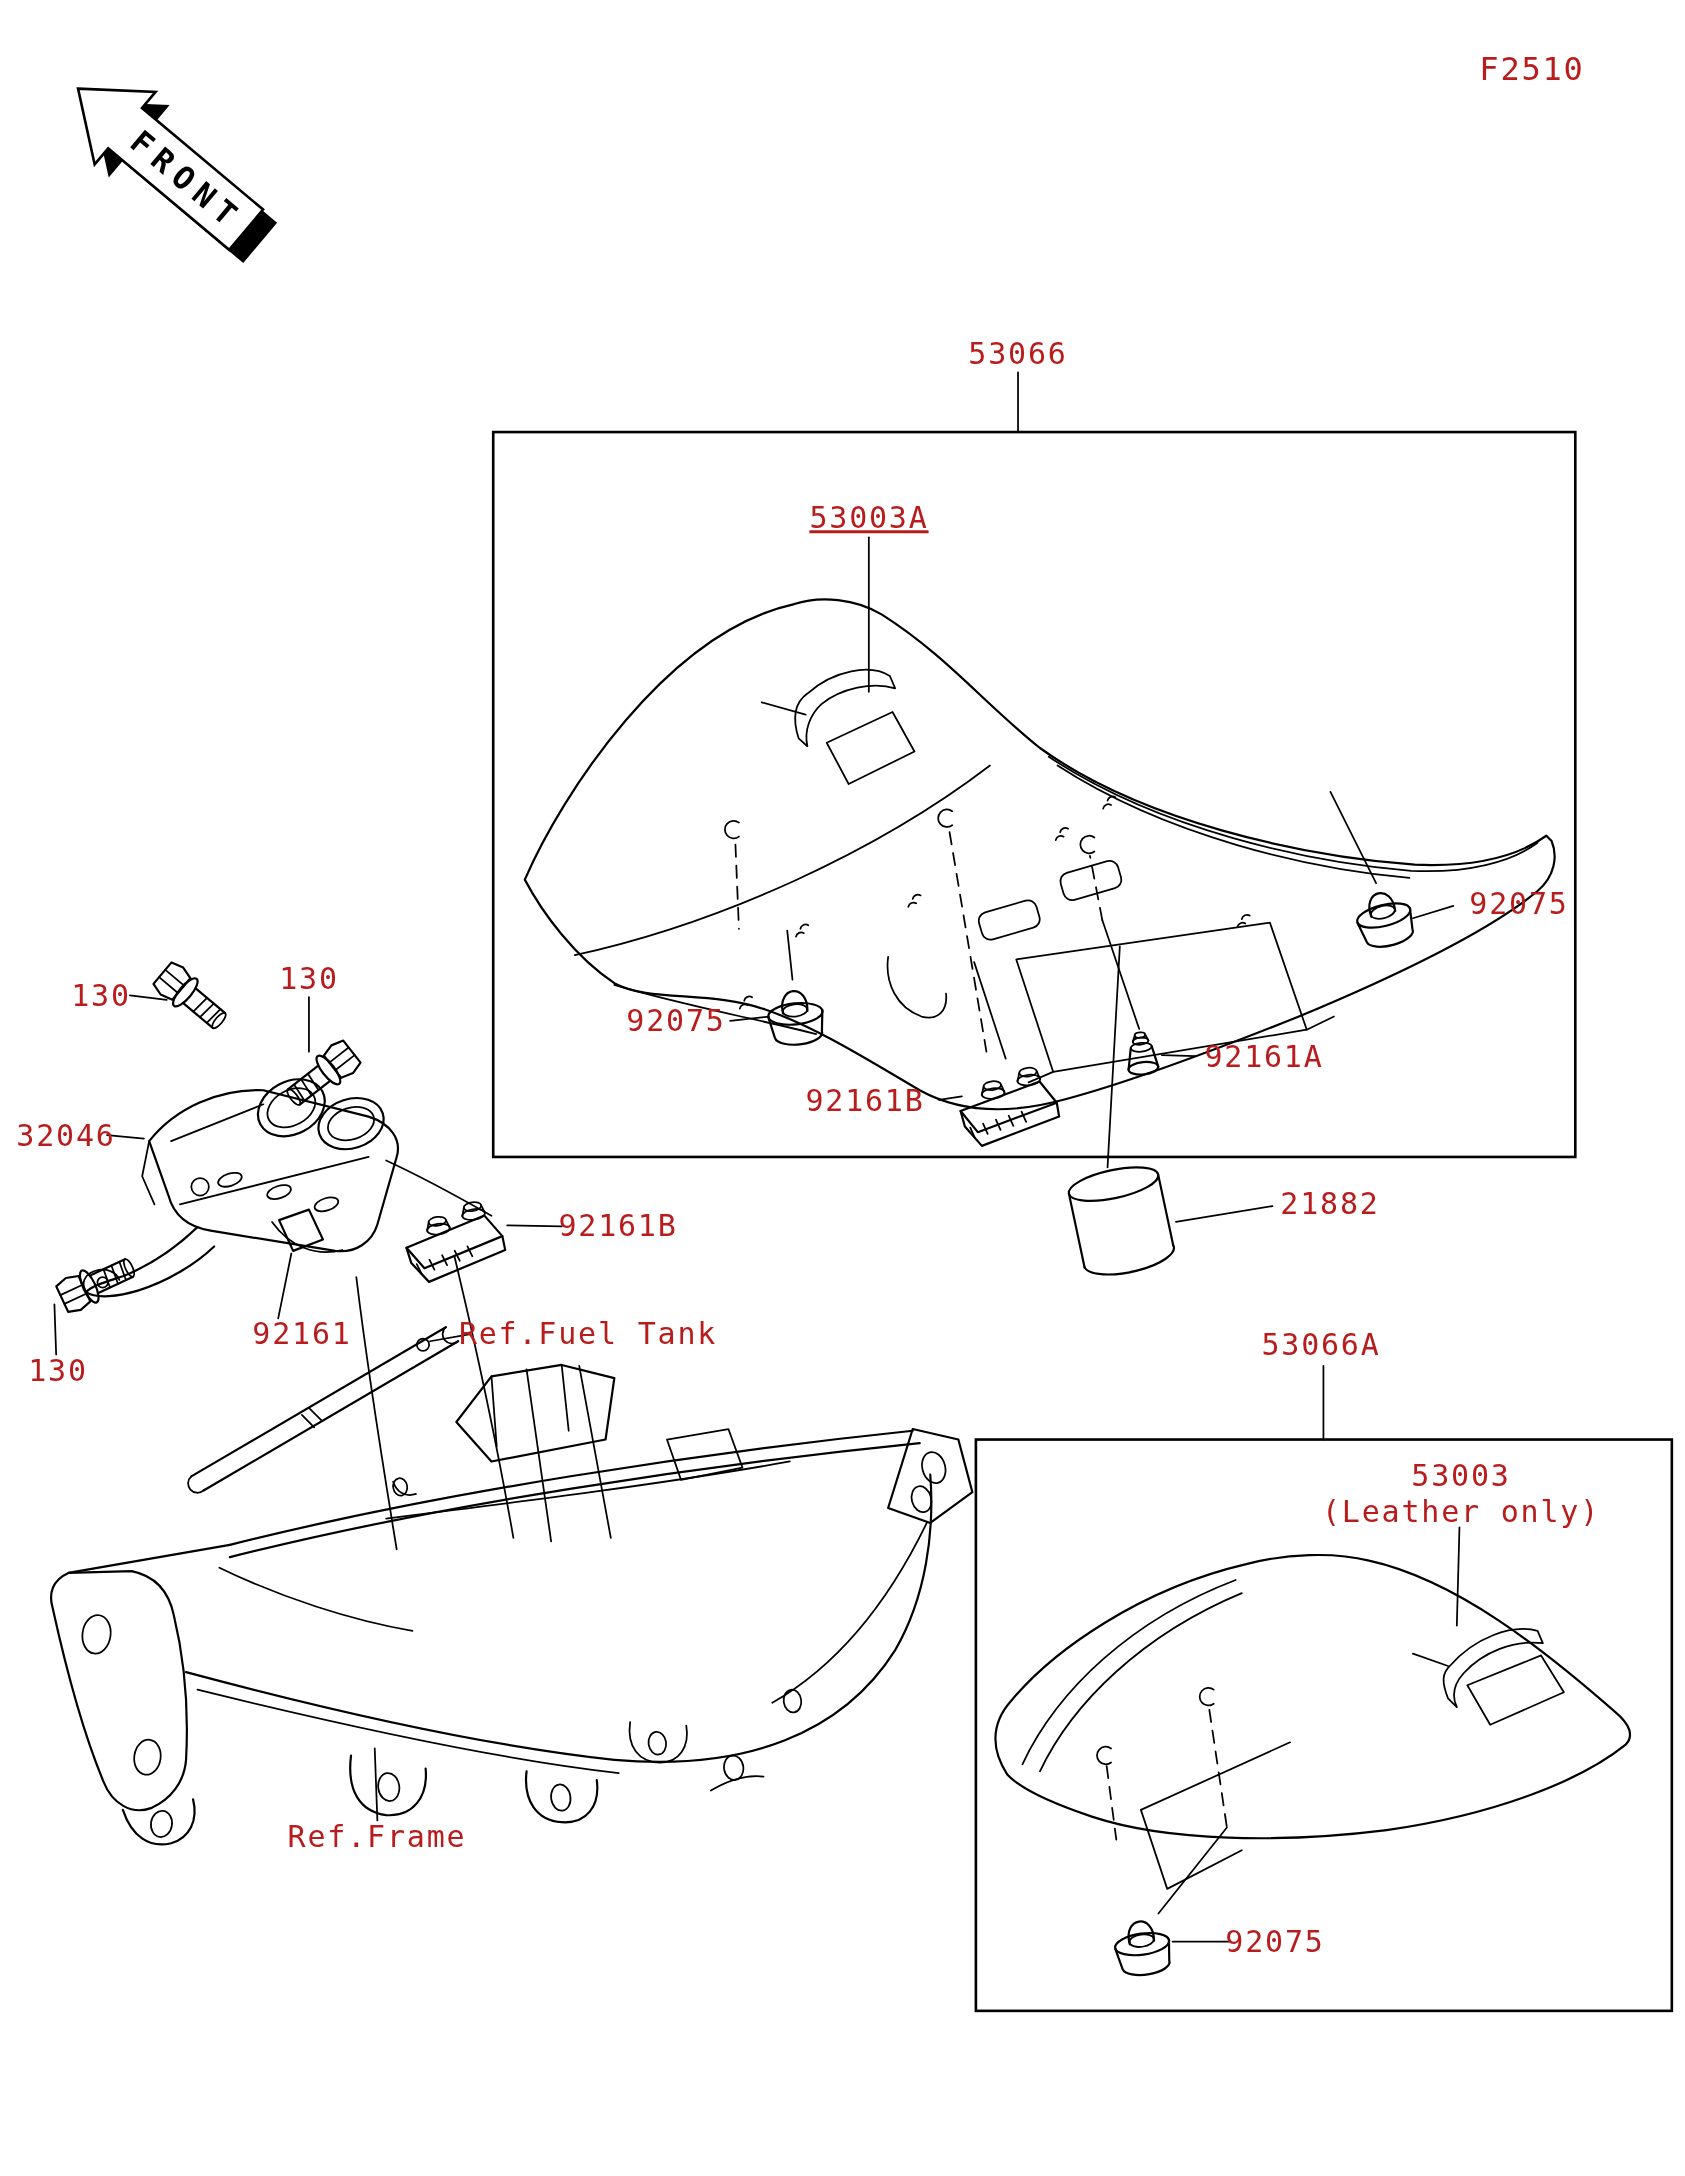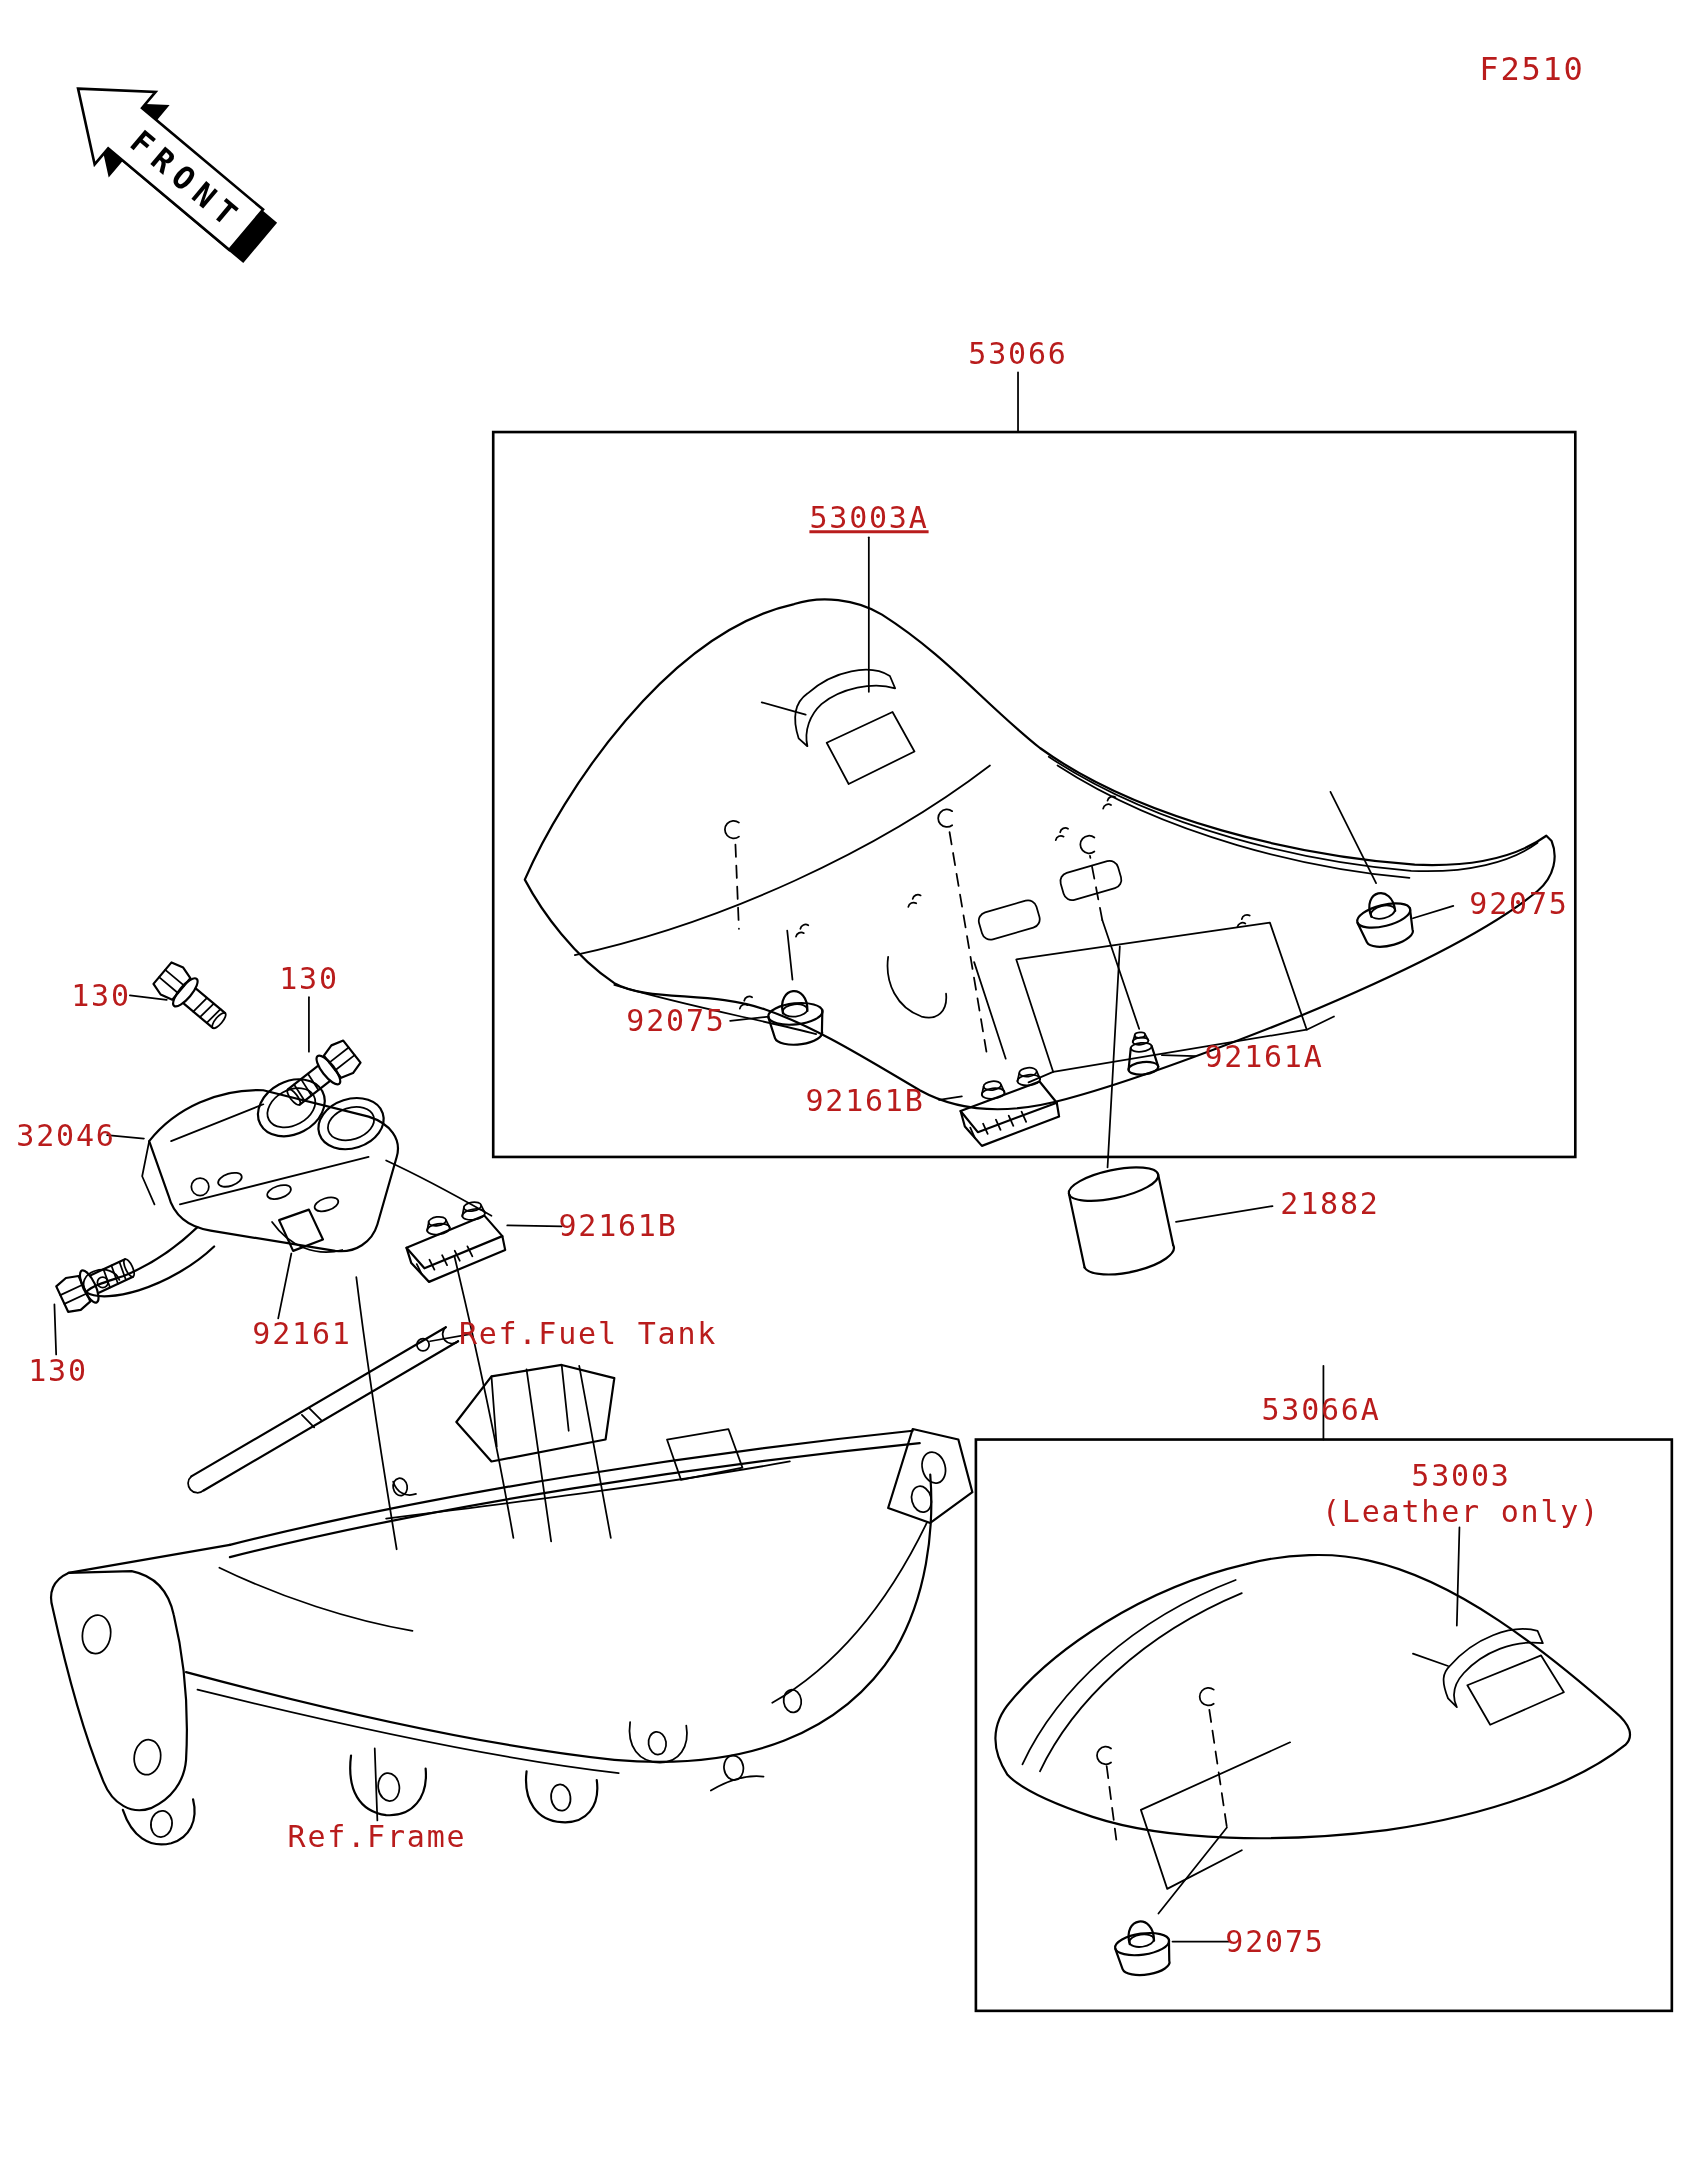--- a/index.html
+++ b/index.html
@@ -275,18 +275,18 @@
 
   <div class="callout" style="left:101px;top:996px;">130</div>
   <div class="callout" style="left:309px;top:979px;">130</div>
   <div class="callout" style="left:66px;top:1136px;">32046</div>
   <div class="callout" style="left:618px;top:1226px;">92161B</div>
   <div class="callout" style="left:274px;top:1334px;margin-left:28px;">92161</div>
   <div class="callout" style="left:588px;top:1334px;">Ref.Fuel Tank</div>
   <div class="callout" style="left:58px;top:1371px;">130</div>
   <div class="callout" style="left:377px;top:1837px;">Ref.Frame</div>
 
-  <div class="callout" style="left:1321px;top:1410px;">53066A</div>
+  <div class="callout" style="left:1321px;top:1345px;">53066A</div>
   <div class="callout" style="left:1461px;top:1476px;">53003</div>
   <div class="callout" style="left:1461px;top:1512px;">(Leather only)</div>
   <div class="callout" style="left:1275px;top:1942px;">92075</div>
 </div>
 
 
 </body></html>

